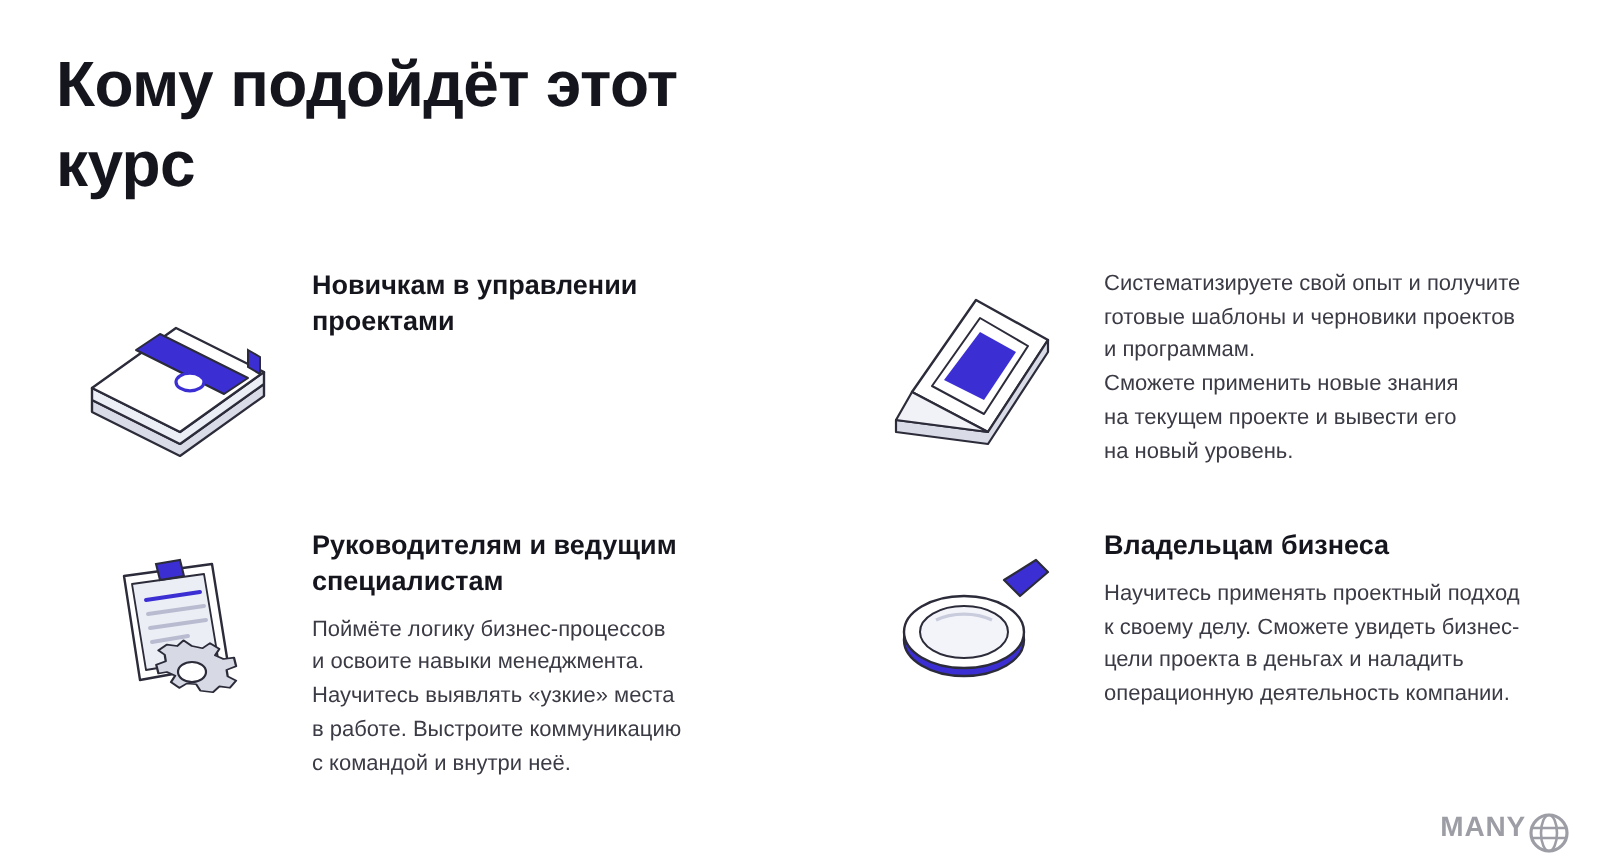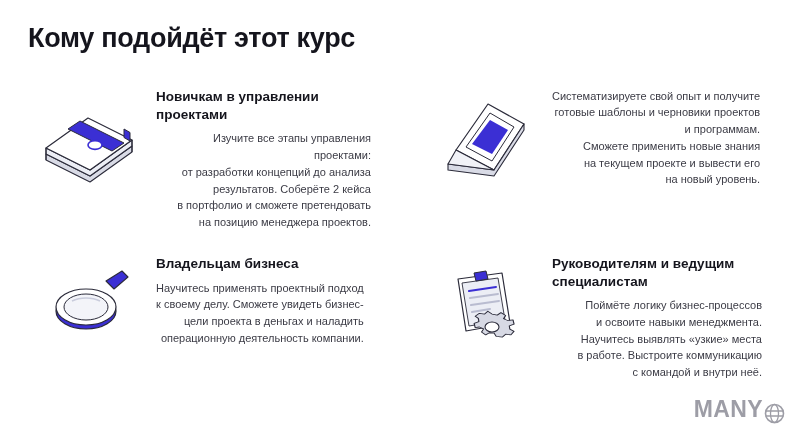--- a/index.html
+++ b/index.html
@@ -18,21 +18,21 @@
 
   .page {
     position: relative;
     width: 800px;
     height: 431px;
     box-sizing: border-box;
     padding: 22px 28px 0 28px;
   }
 
   .page-title {
-    font-size: 27px;
+    font-size: 32px;
     line-height: 1.25;
     font-weight: bold;
     letter-spacing: -0.3px;
     color: #15151d;
     margin: 0 16px 30px 0;
     max-width: 330px;
   }
 
   .grid {
     display: grid;
@@ -68,29 +68,28 @@
     max-width: 210px;
   }
 
   .card-text {
     font-size: 11px;
     line-height: 1.52;
     color: #3b3b45;
     margin: 0;
     max-width: 215px;
     white-space: pre-line;
-    text-align: right;
   }
 
   
   .watermark {
     position: absolute;
     right: 14px;
     bottom: 8px;
-    font-size: 23px;
+    font-size: 14px;
     font-weight: bold;
     letter-spacing: 0.4px;
     color: #8d8d97;
     opacity: 0.85;
     display: flex;
     align-items: center;
     white-space: nowrap;
   }
   .watermark .globe {
     display: inline-block;
@@ -128,25 +127,20 @@
 
             <path d="M18,62 L18,74" stroke="#2b2b3a" stroke-width="1.1"></path>
             <path d="M104,54 L104,66" stroke="#2b2b3a" stroke-width="1.1"></path>
 
             <path d="M96,43 L102,46.5 L102,55 L96,51.5 Z" fill="#3b2fd4" stroke="#2b2b3a" stroke-width="1"></path>
           </g>
         </svg>
       </div>
       <div class="card-body">
         <div class="card-title">Новичкам в управлении проектами</div>
-        <p class="card-text">Изучите все этапы управления проектами:
-от разработки концепций до анализа
-результатов. Соберёте 2 кейса
-в портфолио и сможете претендовать
-на позицию менеджера проектов.</p>
       </div>
     </div>
 
     <div class="card">
       <div class="card-art">
         <svg width="120" height="108" viewBox="0 0 120 108">
           <g>
 
             <path d="M32,64 L64,18 L100,38 L70,84 Z" fill="#ffffff" stroke="#2b2b3a" stroke-width="1.2" stroke-linejoin="round"></path>
             <path d="M42,61 L66,27 L90,41 L68,75 Z" fill="#ffffff" stroke="#2b2b3a" stroke-width="1" stroke-linejoin="round"></path>
@@ -165,43 +159,20 @@
 на текущем проекте и вывести его
 на новый уровень.</p>
       </div>
     </div>
 
     <div class="card">
       <div class="card-art">
         <svg width="120" height="108" viewBox="0 0 120 108">
           <g>
 
-            <path d="M78,28 L94,18 L100,24 L86,36 Z" fill="#3b2fd4" stroke="#2b2b3a" stroke-width="1.1" stroke-linejoin="round"></path>
-
-            <ellipse cx="58" cy="58" rx="30" ry="18" fill="#3b2fd4" stroke="#2b2b3a" stroke-width="1.2"></ellipse>
-            <ellipse cx="58" cy="54" rx="30" ry="18" fill="#ffffff" stroke="#2b2b3a" stroke-width="1.2"></ellipse>
-            <ellipse cx="58" cy="54" rx="22" ry="13" fill="#f3f4f9" stroke="#2b2b3a" stroke-width="1"></ellipse>
-            <path d="M44,48 A22,13 0 0 1 72,48" fill="none" stroke="#c9ccdc" stroke-width="1.6"></path>
-          </g>
-        </svg>
-      </div>
-      <div class="card-body">
-        <div class="card-title">Владельцам бизнеса</div>
-        <p class="card-text">Научитесь применять проектный подход
-к своему делу. Сможете увидеть бизнес-
-цели проекта в деньгах и наладить
-операционную деятельность компании.</p>
-      </div>
-    </div>
-
-    <div class="card">
-      <div class="card-art">
-        <svg width="120" height="108" viewBox="0 0 120 108">
-          <g>
-
             <path d="M34,26 L78,20 L86,70 L42,78 Z" fill="#ffffff" stroke="#2b2b3a" stroke-width="1.2" stroke-linejoin="round"></path>
             <path d="M38,30 L74,25 L81,67 L45,73 Z" fill="#eceef5" stroke="#2b2b3a" stroke-width="0.9" stroke-linejoin="round"></path>
 
             <path d="M50,20 L62,18 L64,26 L52,28 Z" fill="#3b2fd4" stroke="#2b2b3a" stroke-width="1"></path>
 
             <path d="M45,38 L72,34" stroke="#3b2fd4" stroke-width="2" stroke-linecap="round"></path>
             <path d="M46,45 L74,41" stroke="#b9bcd0" stroke-width="2" stroke-linecap="round"></path>
             <path d="M47,52 L75,48" stroke="#b9bcd0" stroke-width="2" stroke-linecap="round"></path>
             <path d="M48,59 L66,56" stroke="#b9bcd0" stroke-width="2" stroke-linecap="round"></path>
 
@@ -212,20 +183,43 @@
           </g>
         </svg>
       </div>
       <div class="card-body">
         <div class="card-title">Руководителям и ведущим специалистам</div>
         <p class="card-text">Поймёте логику бизнес-процессов
 и освоите навыки менеджмента.
 Научитесь выявлять «узкие» места
 в работе. Выстроите коммуникацию
 с командой и внутри неё.</p>
+      </div>
+    </div>
+
+    <div class="card">
+      <div class="card-art">
+        <svg width="120" height="108" viewBox="0 0 120 108">
+          <g>
+
+            <path d="M78,28 L94,18 L100,24 L86,36 Z" fill="#3b2fd4" stroke="#2b2b3a" stroke-width="1.1" stroke-linejoin="round"></path>
+
+            <ellipse cx="58" cy="58" rx="30" ry="18" fill="#3b2fd4" stroke="#2b2b3a" stroke-width="1.2"></ellipse>
+            <ellipse cx="58" cy="54" rx="30" ry="18" fill="#ffffff" stroke="#2b2b3a" stroke-width="1.2"></ellipse>
+            <ellipse cx="58" cy="54" rx="22" ry="13" fill="#f3f4f9" stroke="#2b2b3a" stroke-width="1"></ellipse>
+            <path d="M44,48 A22,13 0 0 1 72,48" fill="none" stroke="#c9ccdc" stroke-width="1.6"></path>
+          </g>
+        </svg>
+      </div>
+      <div class="card-body">
+        <div class="card-title">Владельцам бизнеса</div>
+        <p class="card-text">Научитесь применять проектный подход
+к своему делу. Сможете увидеть бизнес-
+цели проекта в деньгах и наладить
+операционную деятельность компании.</p>
       </div>
     </div>
 
   </div>
 
   <div class="watermark">
     <span>MANY</span>
     <span class="globe">
       <svg width="21" height="21" viewBox="0 0 21 21">
         <circle cx="10.5" cy="10.5" r="9" fill="none" stroke="#8d8d97" stroke-width="1.6"></circle>

